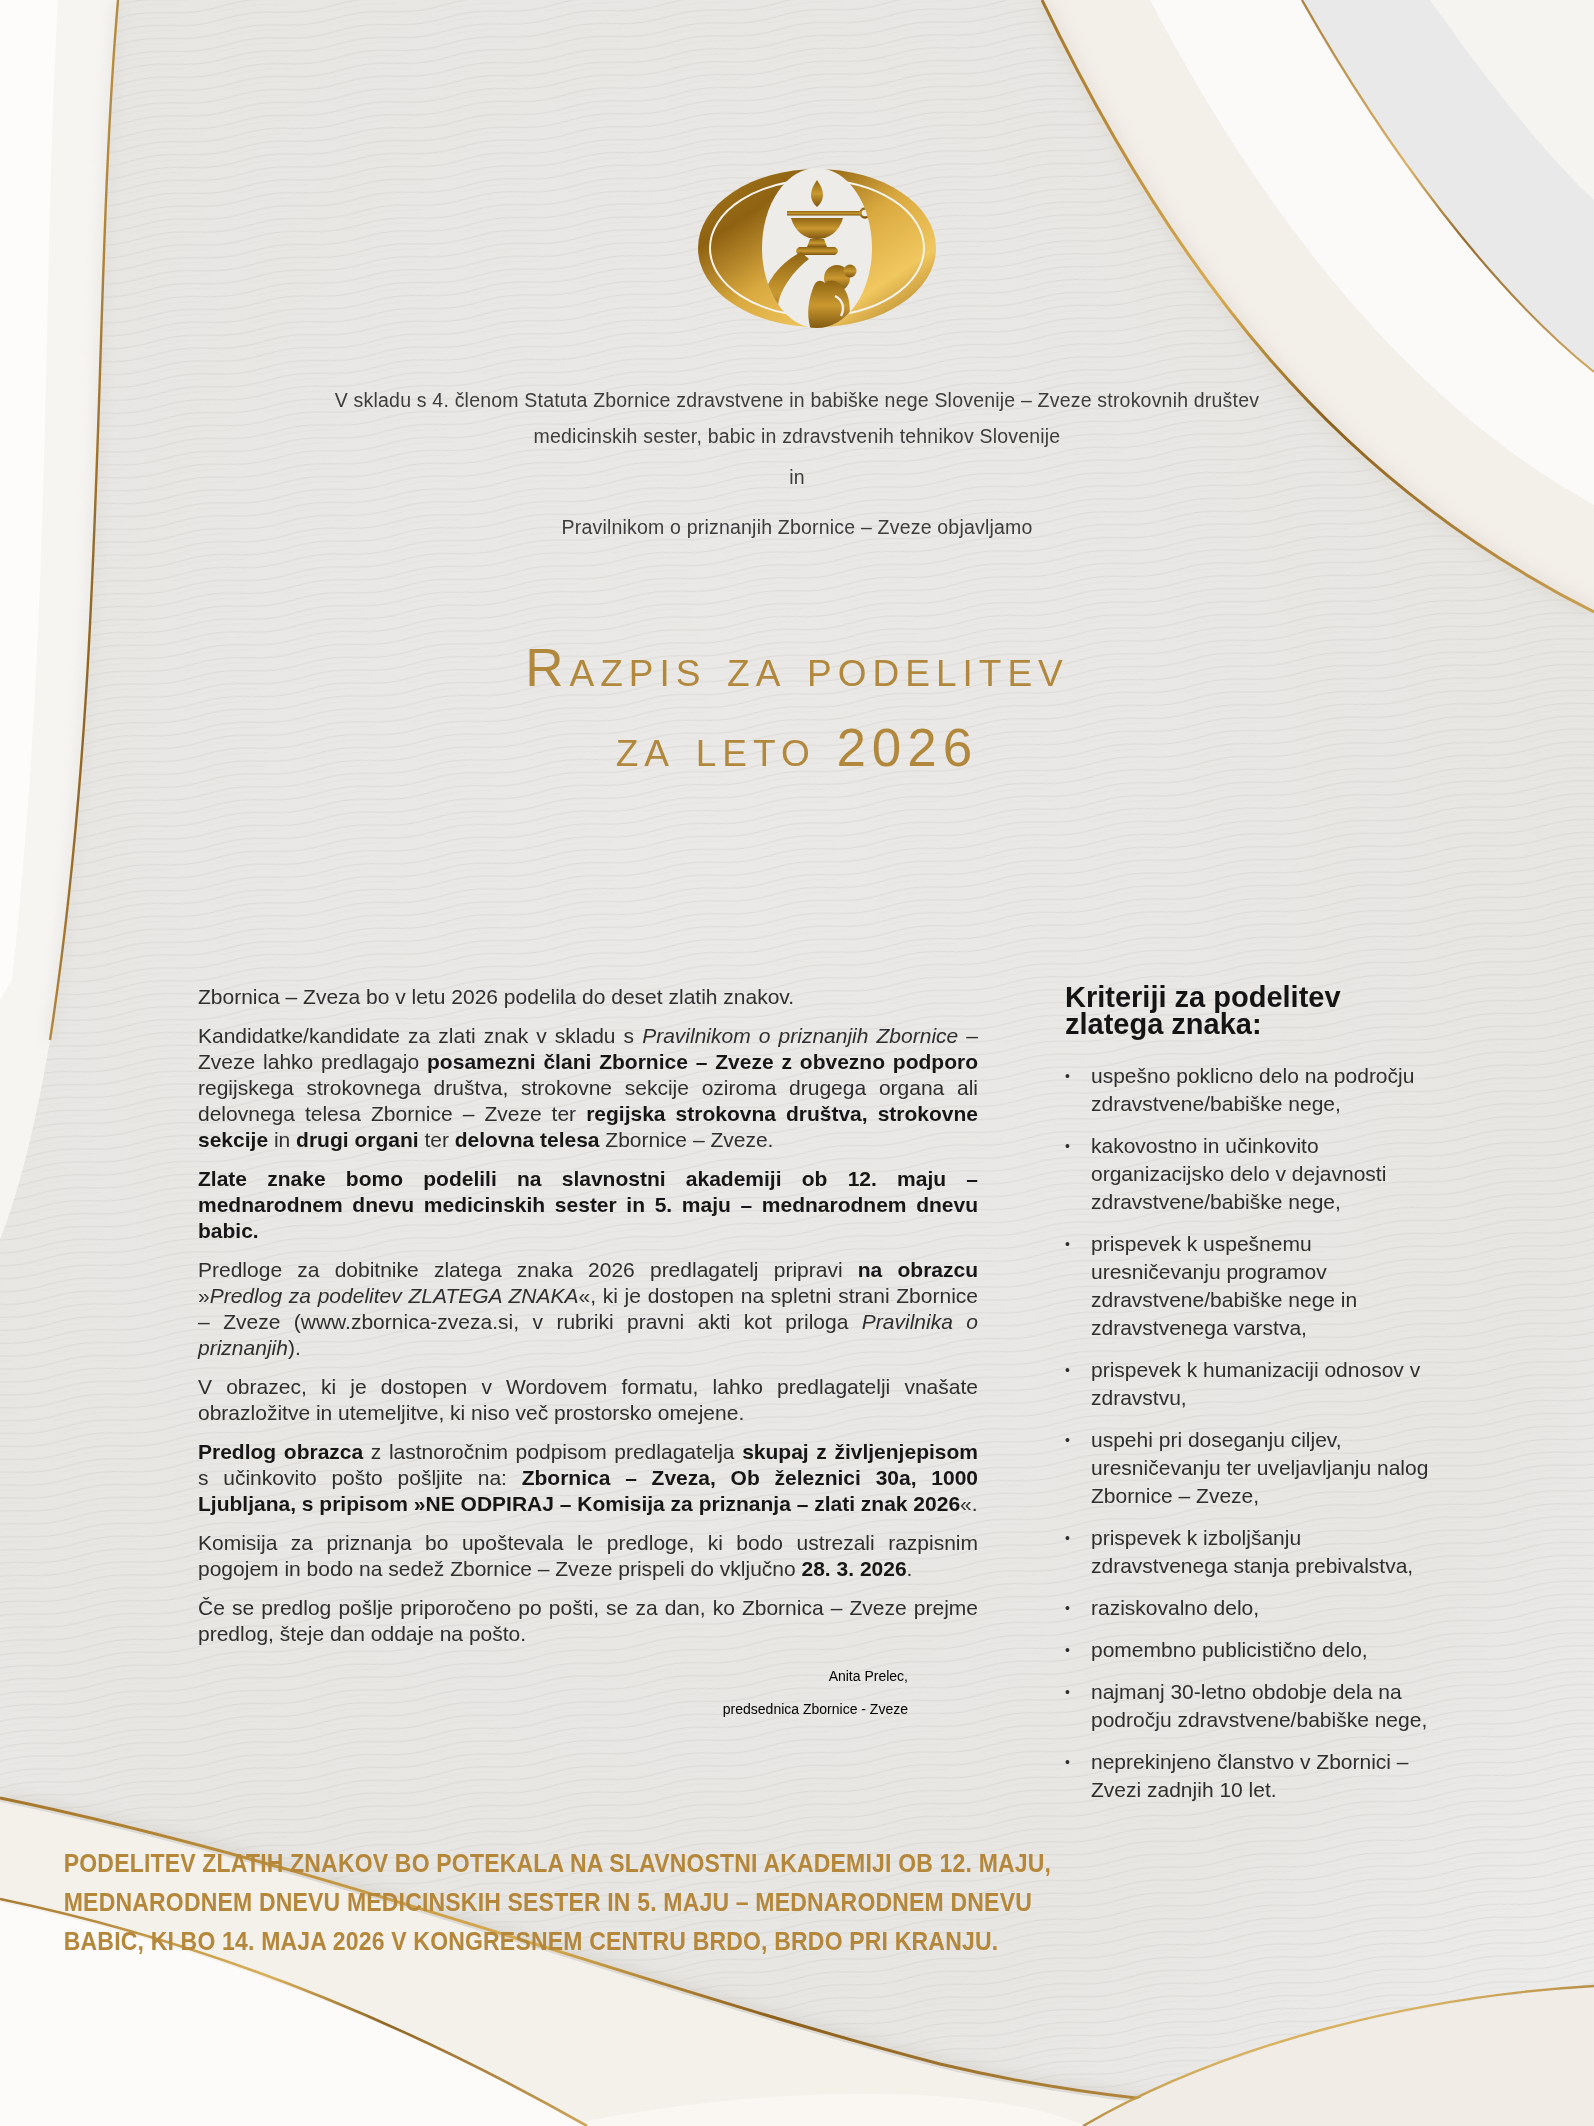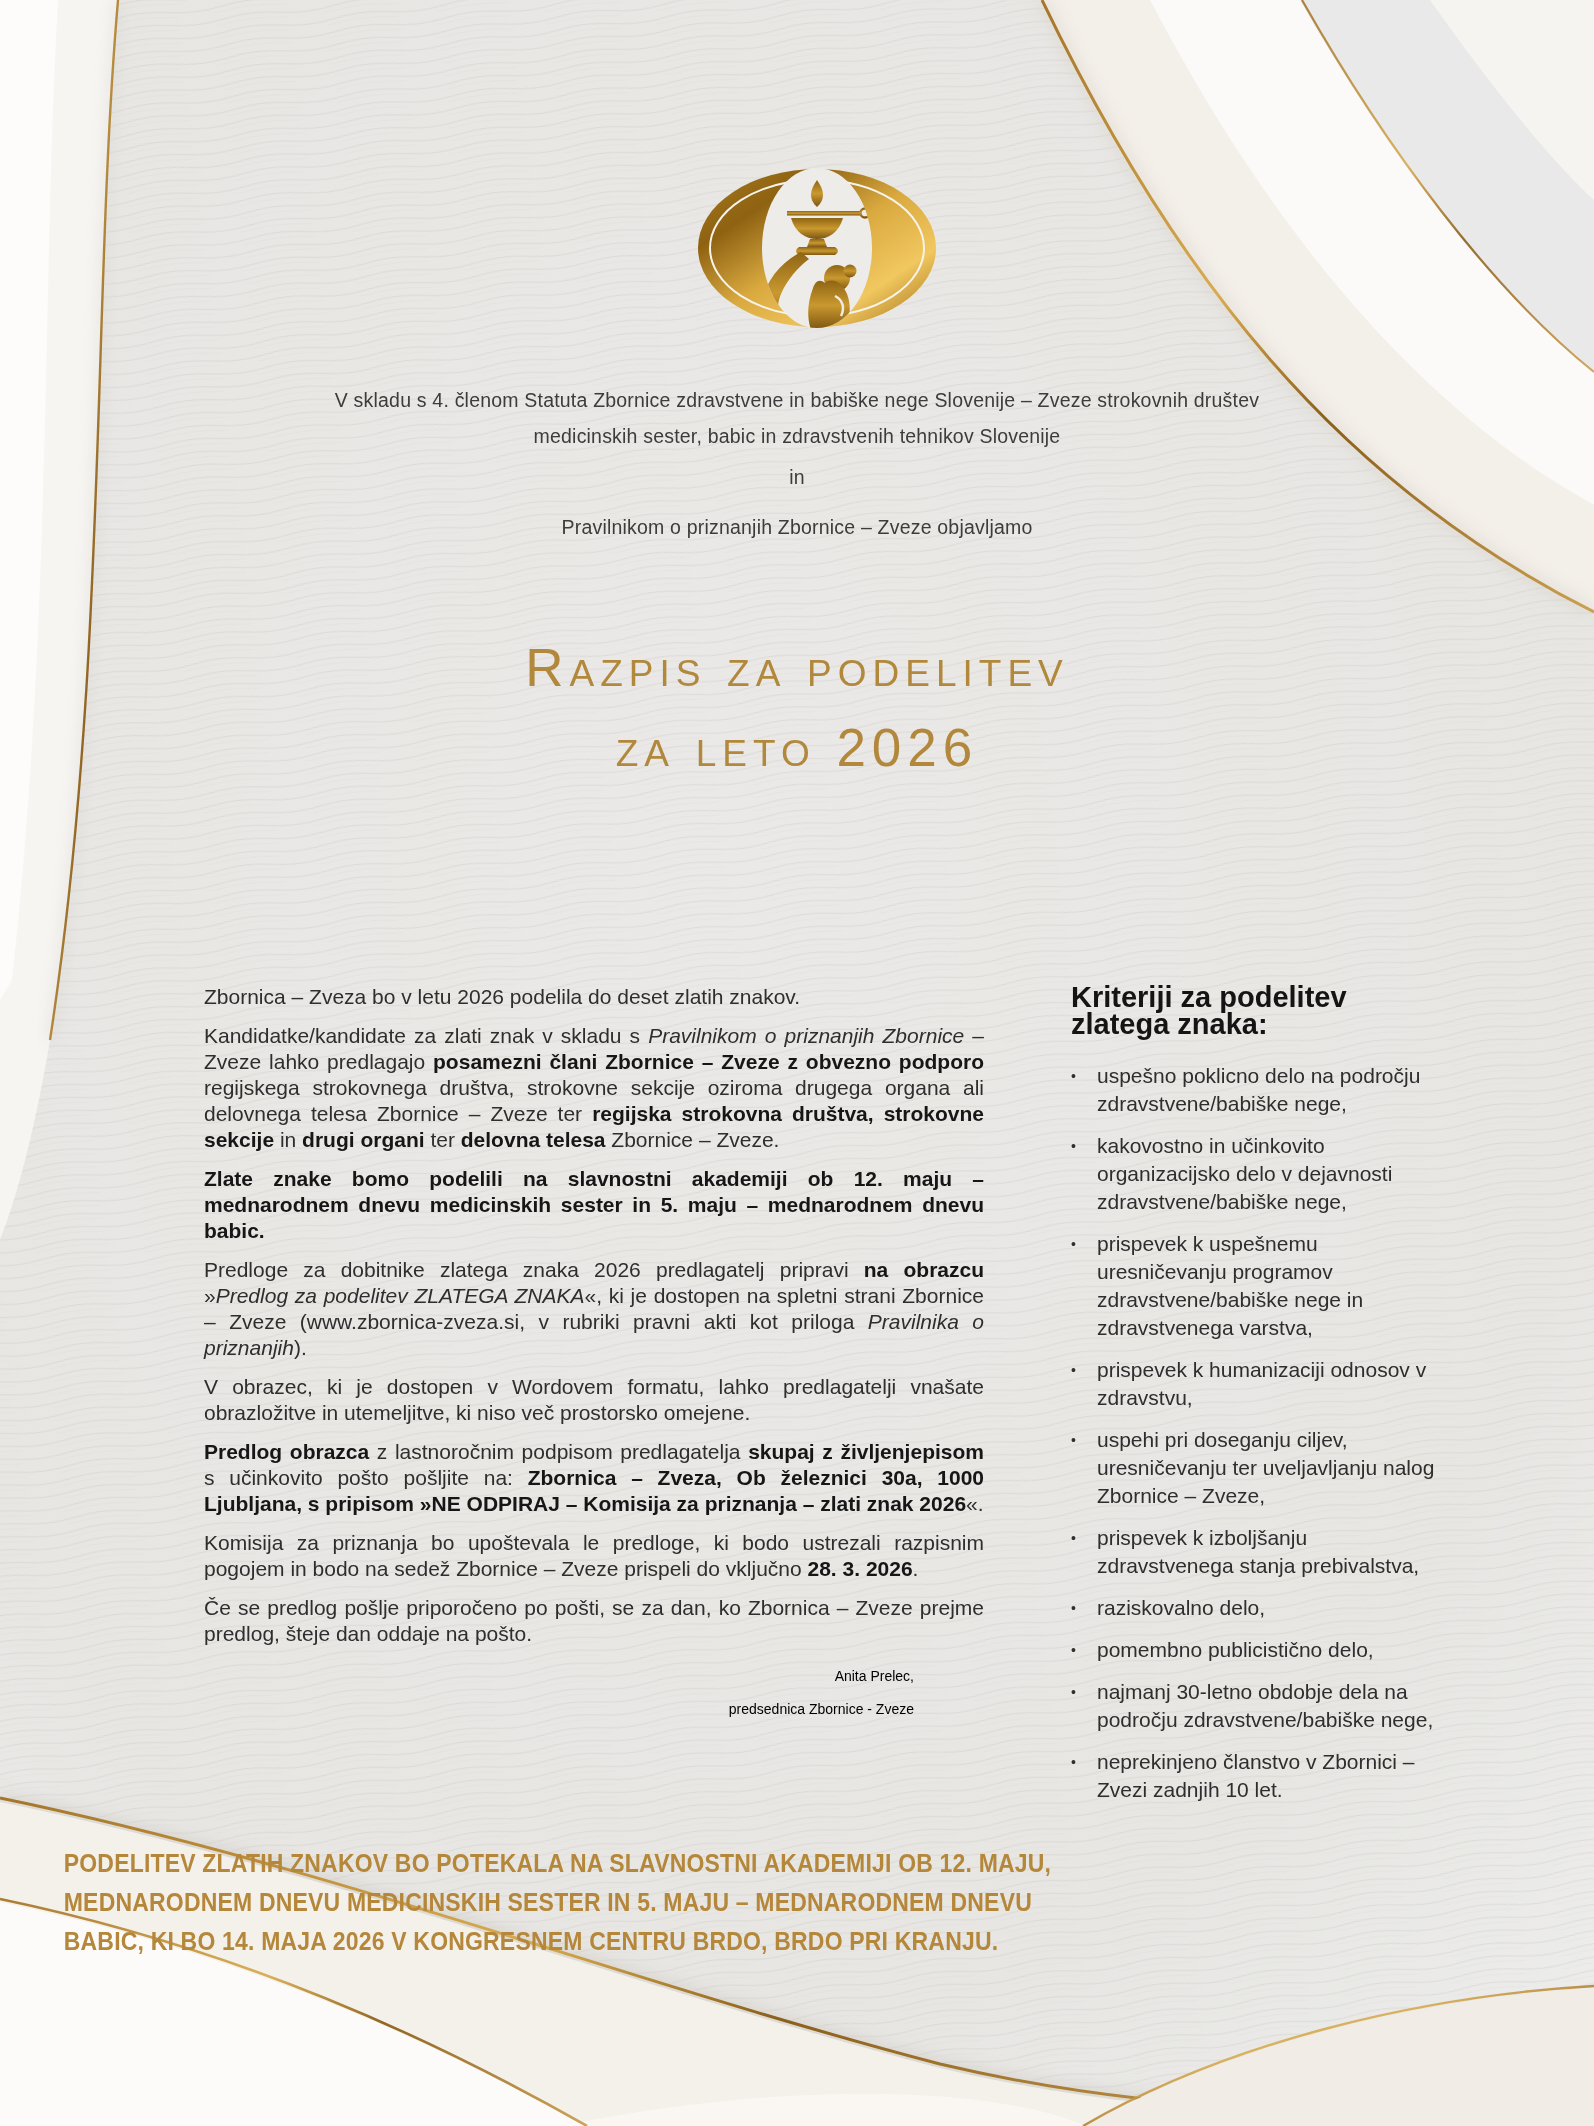--- a/index.html
+++ b/index.html
@@ -9,21 +9,21 @@
   .logo{position:absolute;left:697px;top:168px;width:240px;height:160px;}
   .intro{position:absolute;left:0;right:0;top:382px;text-align:center;
          font-size:19.5px;color:#3c3c3c;letter-spacing:.2px;}
   .intro-line{line-height:36px;}
   .intro-in{margin-top:5px;}
   .intro-last{margin-top:14px;}
   .title{position:absolute;left:0;right:0;top:628px;margin:0;text-align:center;
          font-weight:400;font-variant:small-caps;color:#b1883c;
          font-size:53px;line-height:80px;letter-spacing:6px;}
   .t-line{display:block;}
-  .cols{position:absolute;left:198px;top:984px;width:1245px;display:flex;align-items:flex-start;justify-content:flex-end;}
+  .cols{position:absolute;left:198px;top:984px;width:1245px;display:flex;align-items:flex-start;}
   .col-left{width:780px;font-size:21px;line-height:26px;color:#2e2e2e;
             text-align:justify;hyphens:auto;}
   .col-left p{margin:0 0 13px;}
   .rb{font-weight:700;color:#161616;}
   .ri{font-style:italic;}
   .signature{text-align:right;padding-right:70px;
              font-size:14px;line-height:33px;color:#000000;}
   .col-right{width:372px;margin-left:87px;font-size:21px;line-height:28px;color:#2e2e2e;}
   .col-right h2{margin:0 0 24px;font-size:29px;line-height:27px;color:#141414;font-weight:700;}
   .crit-list{list-style:none;margin:0;padding:0;}

